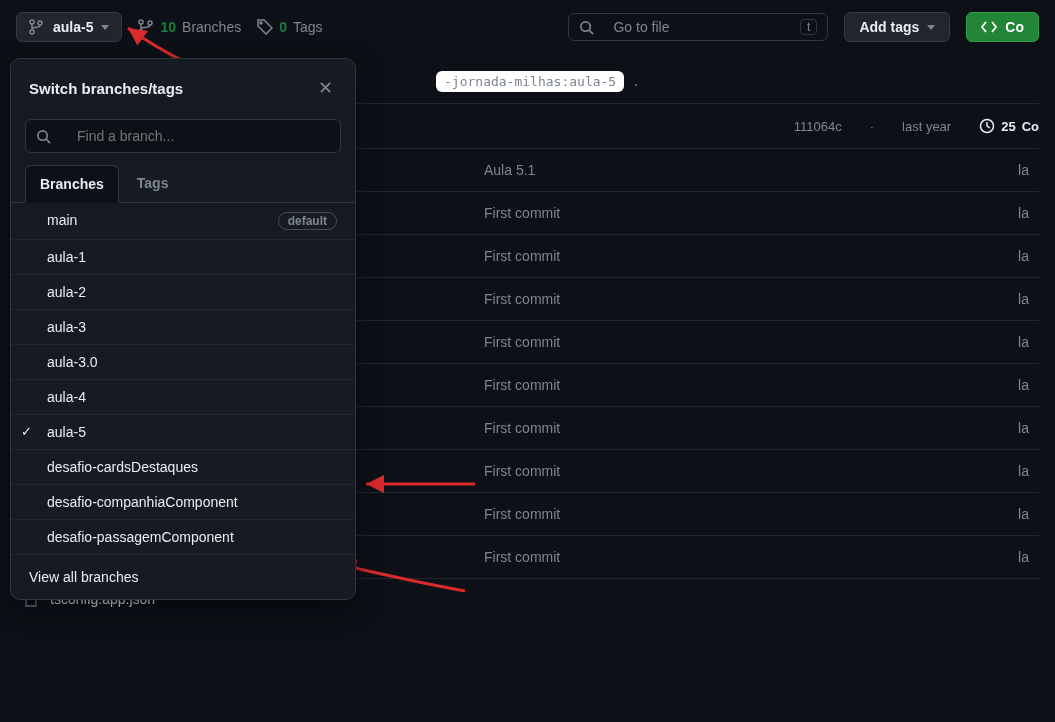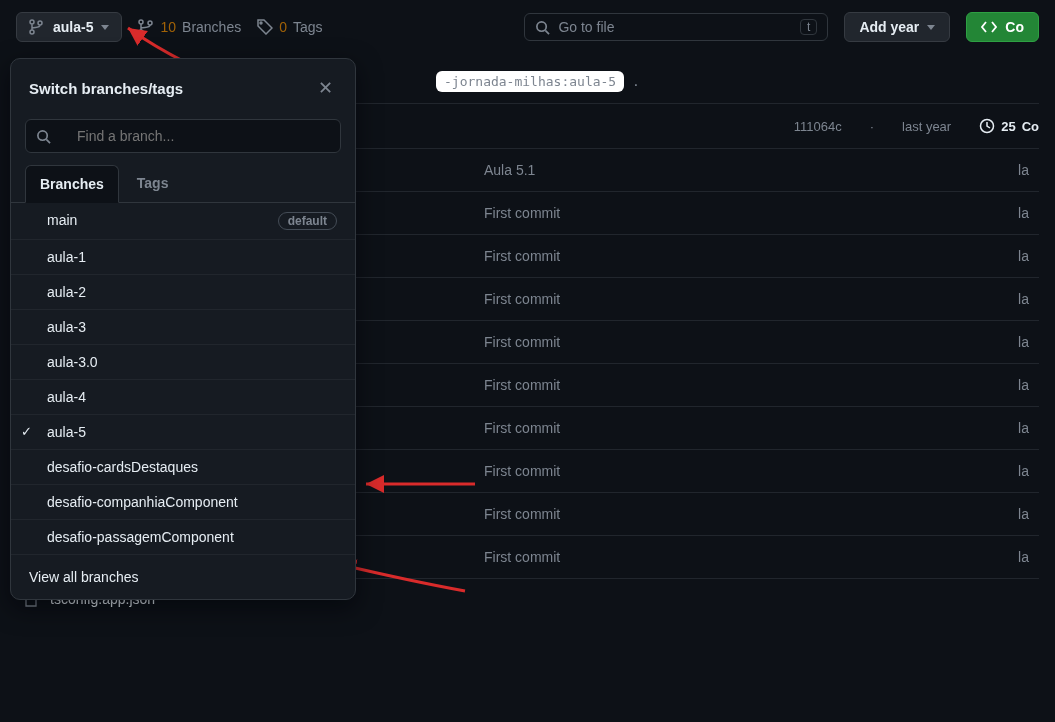--- a/index.html
+++ b/index.html
@@ -36,31 +36,31 @@
     border-left: 4px solid transparent;
     border-right: 4px solid transparent;
     border-top: 5px solid #7d8590;
   }
   .meta-link {
     display: flex;
     align-items: center;
     gap: 6px;
     color: #7d8590;
   }
-  .meta-link .count { color: #a16207; font-weight: 400; }
+  .meta-link .count { color: #15803d; font-weight: 700; }
   .flex-spacer { flex: 1; }
   .search-box {
     background: #0d1117;
     border: 1px solid #30363d;
     border-radius: 6px;
     display: flex;
     align-items: center;
     padding: 5px 10px;
-    width: 304px;
-    gap: 8px;
+    width: 260px;
+    gap: 19px;
     color: #7d8590;
     position: relative;
   }
   .search-box .kbd {
     border: 1px solid #30363d;
     border-radius: 4px;
     padding: 0 6px;
     font-size: 12px;
     color: #7d8590;
     margin-left: auto;
@@ -267,21 +267,21 @@
   <div class="search-box">
     <svg class="icon" width="15" height="15" viewBox="0 0 16 16" fill="none" stroke="#7d8590" stroke-width="1.8">
         <circle cx="7" cy="7" r="5"></circle>
         <path d="m11 11 4 4"></path>
       </svg>
     <span>Go to file</span>
     <span class="kbd">t</span>
   </div>
 
   <div class="plain-btn">
-    <span>Add year</span>
+    <span>Add tags</span>
     <span class="caret-down"></span>
   </div>
 
   <div class="green-btn">
     <svg class="icon" width="16" height="16" viewBox="0 0 16 16" fill="none" stroke="#fff" stroke-width="1.8">
         <path d="m5 3-4 5 4 5M11 3l4 5-4 5"></path>
       </svg>
     <span>Co</span>
   </div>
 </div>

